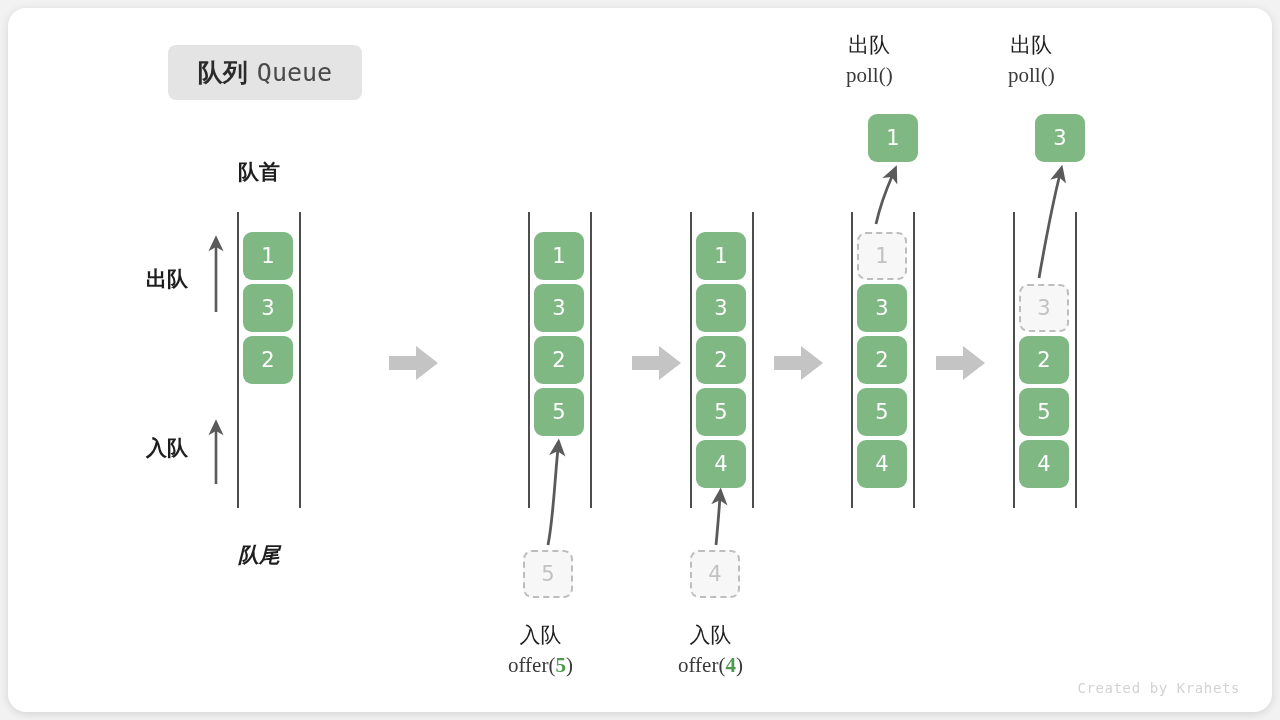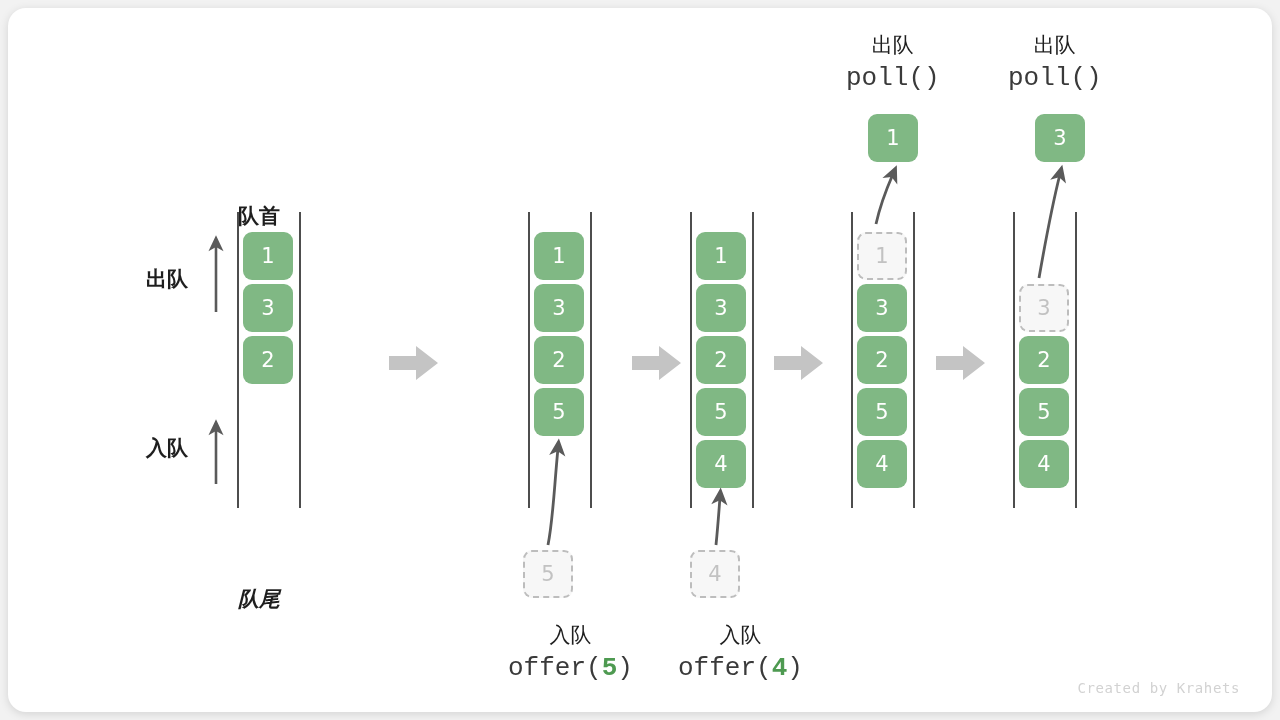--- a/index.html
+++ b/index.html
@@ -61,21 +61,20 @@
   }
 
   
   .head-label, .tail-label {
     position: absolute;
     font-size: 21px;
     font-weight: bold;
     color: #1e1e1e;
     font-family: "DejaVu Sans", "Liberation Sans", sans-serif;
     white-space: nowrap;
-    margin-top: 44px;
   }
   .head-label { left: 238px; top: 158px; }
   .tail-label { left: 238px; top: 541px; font-style: italic; }
 
   .dir-label {
     position: absolute;
     font-size: 21px;
     font-weight: bold;
     color: #1e1e1e;
     font-family: "DejaVu Sans", "Liberation Sans", sans-serif;
@@ -134,23 +133,23 @@
     text-align: center;
     white-space: nowrap;
     line-height: 1.45;
   }
   .op-cn {
     font-size: 21px;
     color: #1e1e1e;
     font-family: "DejaVu Sans", "Liberation Sans", sans-serif;
   }
   .op-code {
-    font-size: 26px;
+    font-size: 21px;
     color: #3a3a3a;
-    font-family: Liberation Mono, monospace;
+    font-family: Liberation Serif, serif;
   }
   .op-code .arg { color: #4e9a51; font-weight: bold; }
 
   
   .credit {
     position: absolute;
     right: 40px;
     bottom: 24px;
     font-size: 14px;
     color: #d2d2d2;
@@ -159,20 +158,24 @@
     white-space: nowrap;
   }
   svg.overlay { position: absolute; left: 0; top: 0; pointer-events: none; }
 </style>
 </head>
 <body>
 
 <div id="stage">
   <div class="card"></div>
 
+  <div class="title-badge">
+    <span class="title-cn">队列</span>
+    <span class="title-en">Queue</span>
+  </div>
 
   <div class="head-label">队首</div>
   <div class="tail-label">队尾</div>
   <div class="dir-label dir-out">出队</div>
   <div class="dir-label dir-in">入队</div>
 
   <div class="layer" id="dynamic-layer">
       <div class="col" style="left: 0px;">
         <div class="rail" style="left: 237px; top: 212px; height: 296px; background: rgb(77, 77, 77);"></div>
         <div class="rail" style="left: 299px; top: 212px; height: 296px; background: rgb(77, 77, 77);"></div>

